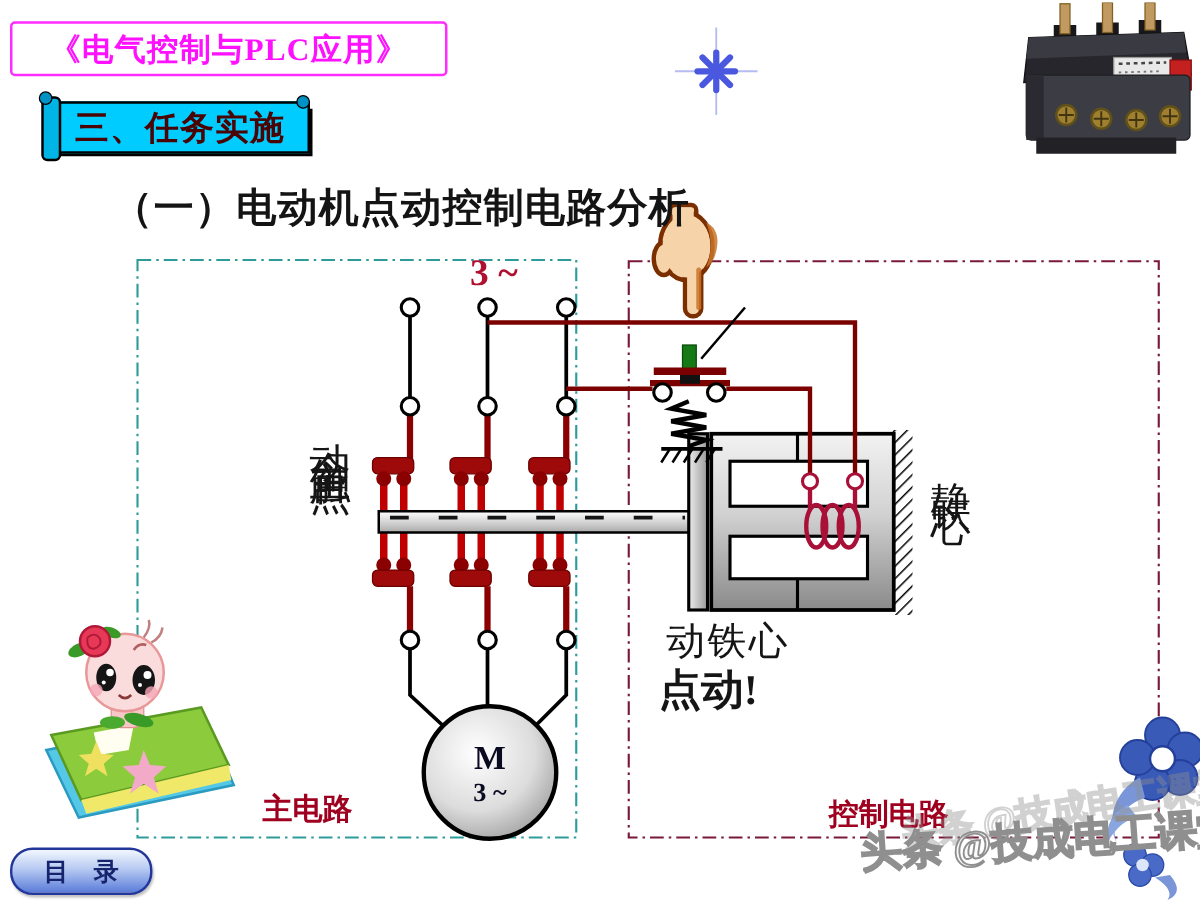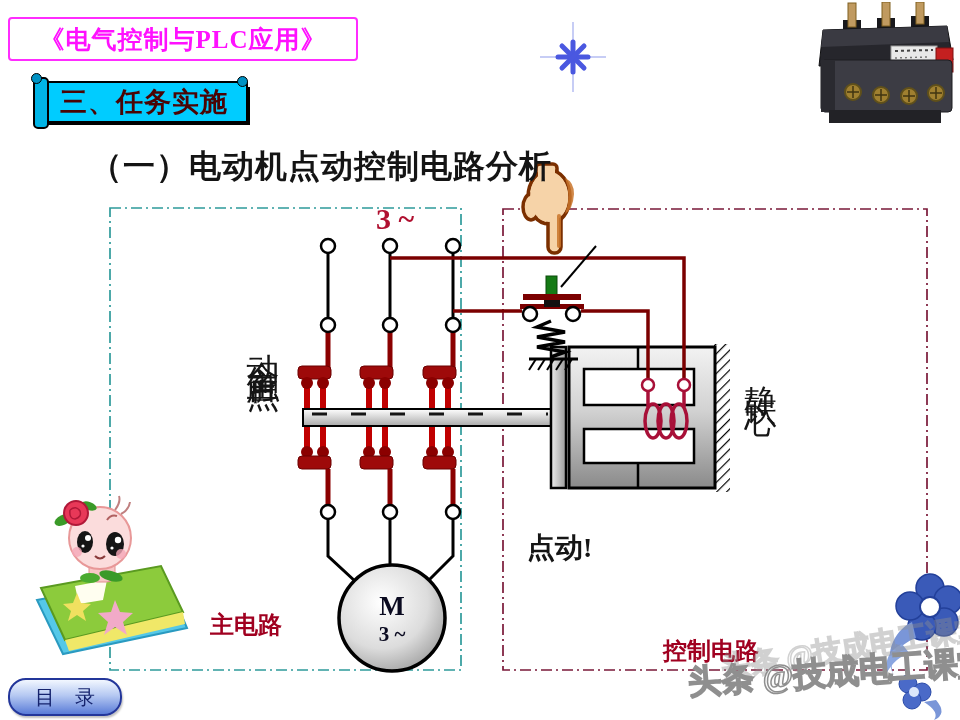--- a/index.html
+++ b/index.html
@@ -24,32 +24,32 @@
     border:1.5px solid #000;border-radius:50%;}
   #subtitle{left:90px;top:145px;font-size:32px;font-weight:bold;color:#141414;letter-spacing:1px;}
   
   .dlabel{position:absolute;color:#151515;white-space:nowrap;}
   .vert{writing-mode:vertical-rl;text-orientation:upright;}
   #lbl-phase{left:376px;top:202px;font-size:30px;font-weight:bold;color:#b01030;}
   #lbl-startbtn{left:600px;top:220px;font-size:30px;letter-spacing:3px;}
   #lbl-contacts{left:240px;top:328px;font-size:33px;letter-spacing:6px;}
   #lbl-static{left:739px;top:360px;font-size:32px;letter-spacing:9px;}
   #lbl-moving{left:533px;top:492px;font-size:31px;letter-spacing:2px;}
-  #lbl-jog{left:527px;top:529px;font-size:28px;font-weight:bold;}
+  #lbl-jog{left:527px;top:529px;font-size:34px;font-weight:bold;}
   #lbl-question{left:525px;top:580px;font-size:34px;font-weight:bold;}
-  #lbl-main{left:210px;top:609px;font-size:24px;font-weight:bold;color:#a00020;}
+  #lbl-main{left:210px;top:631px;font-size:24px;font-weight:bold;color:#a00020;}
   #lbl-control{left:663px;top:635px;font-size:24px;font-weight:bold;color:#a00020;text-align:center;}
   #lbl-motor-m{left:362px;top:591px;width:60px;text-align:center;font-size:27px;font-weight:bold;color:#0a0a20;}
   #lbl-motor-ph{left:362px;top:622px;width:60px;text-align:center;font-size:21px;font-weight:bold;color:#0a0a20;}
   
   #toc-btn{left:8px;top:678px;width:110px;height:34px;border:2px solid #23369a;border-radius:18px;
     background:linear-gradient(#f2f7ff 0%,#b6c9f2 45%,#5a7cd8 100%);
     display:flex;align-items:center;justify-content:center;cursor:pointer;
     box-shadow:1px 2px 2px rgba(0,0,0,0.25);}
-  #toc-btn span{color:#16246e;font-weight:normal;font-size:20px;}
+  #toc-btn span{color:#16246e;font-weight:bold;font-size:20px;}
   
   .wm{position:absolute;font-weight:bold;white-space:nowrap;
       color:rgba(245,245,245,0.55);-webkit-text-stroke:1.5px #8f8f8f;}
   #watermark{left:688px;top:650px;font-size:33px;transform:rotate(-4deg);}
   #watermark-echo{left:720px;top:628px;font-size:29px;transform:rotate(-9deg);opacity:0.4;}
 </style>
 </head>
 <body>
 
 <div id="slide">
@@ -334,20 +334,21 @@
     <div class="roll"></div>
     <div class="knob-l"></div>
     <div class="knob-r"></div>
   </div>
 
   <div class="abs" id="subtitle">（一）电动机点动控制电路分析</div>
 
   <div class="dlabel" id="lbl-phase">3 ~</div>
   <div class="dlabel vert" id="lbl-contacts">动合主触点</div>
   <div class="dlabel vert" id="lbl-static">静铁心</div>
+  <div class="dlabel" id="lbl-moving">动铁心</div>
   <div class="dlabel" id="lbl-jog">点动!</div>
   <div class="dlabel" id="lbl-main">主电路</div>
   <div class="dlabel" id="lbl-control">控制电路</div>
   <div class="dlabel" id="lbl-motor-m">M</div>
   <div class="dlabel" id="lbl-motor-ph">3 ~</div>
 
   <div class="abs" id="toc-btn">
     <span>目　录</span>
   </div>
 

